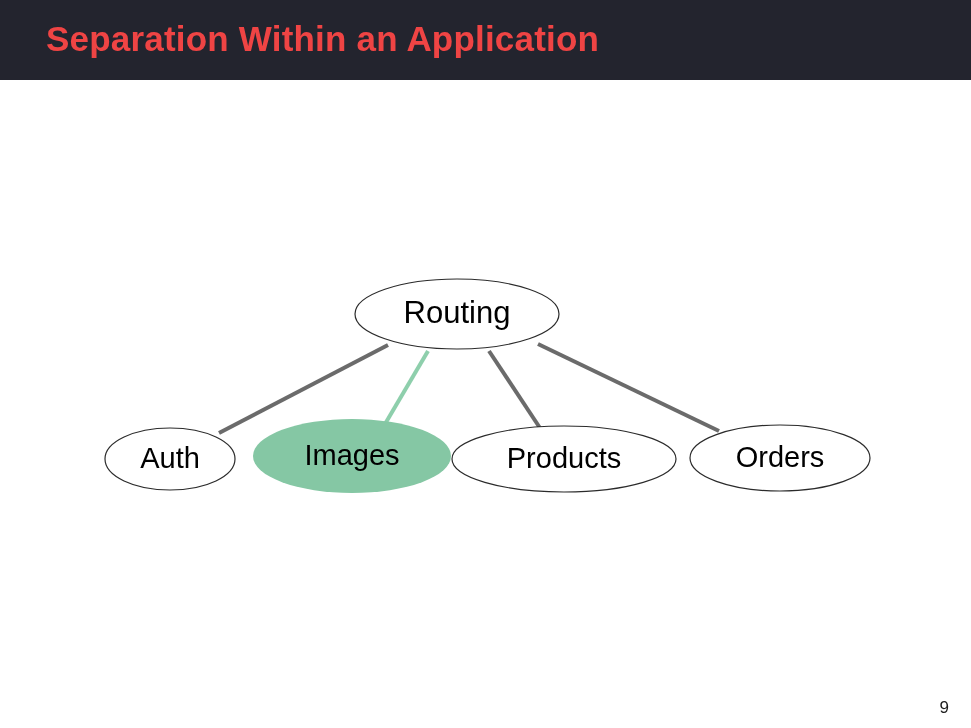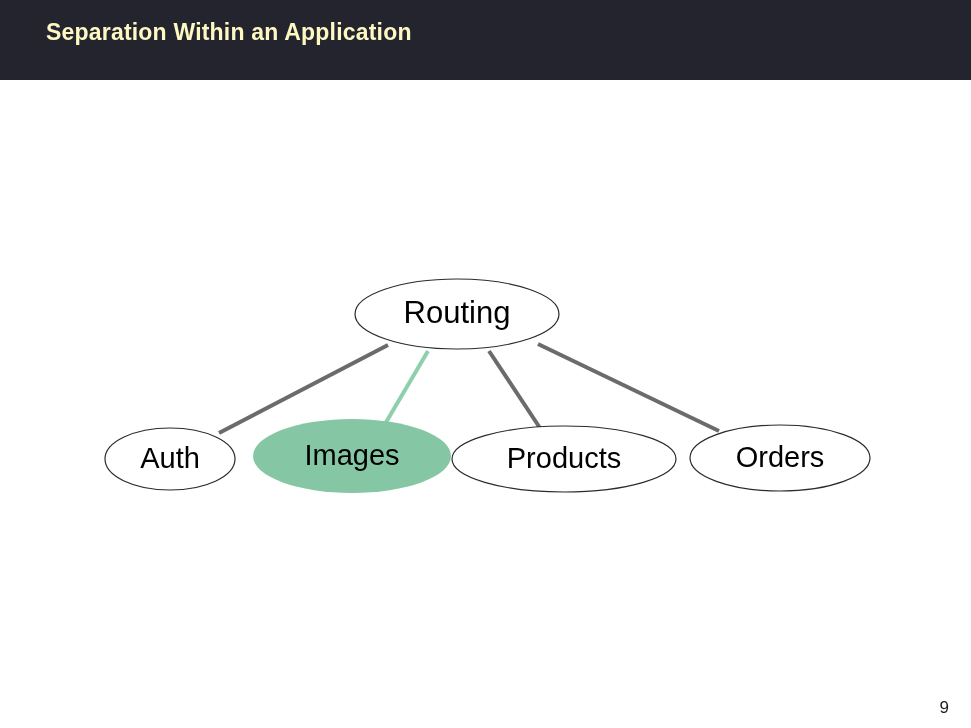--- a/index.html
+++ b/index.html
@@ -22,23 +22,23 @@
     top: 0;
     width: 971px;
     height: 80px;
     background: #23242e;
     box-sizing: border-box;
   }
   .slide-title {
     position: absolute;
     left: 46px;
     top: 19px;
-    font-size: 23px;
+    font-size: 35px;
     font-weight: bold;
-    color: #fef9c3;
+    color: #ef4444;
     letter-spacing: 0.2px;
     white-space: nowrap;
   }
 
   
   .slide-body {
     position: absolute;
     left: 0;
     top: 80px;
     width: 971px;

